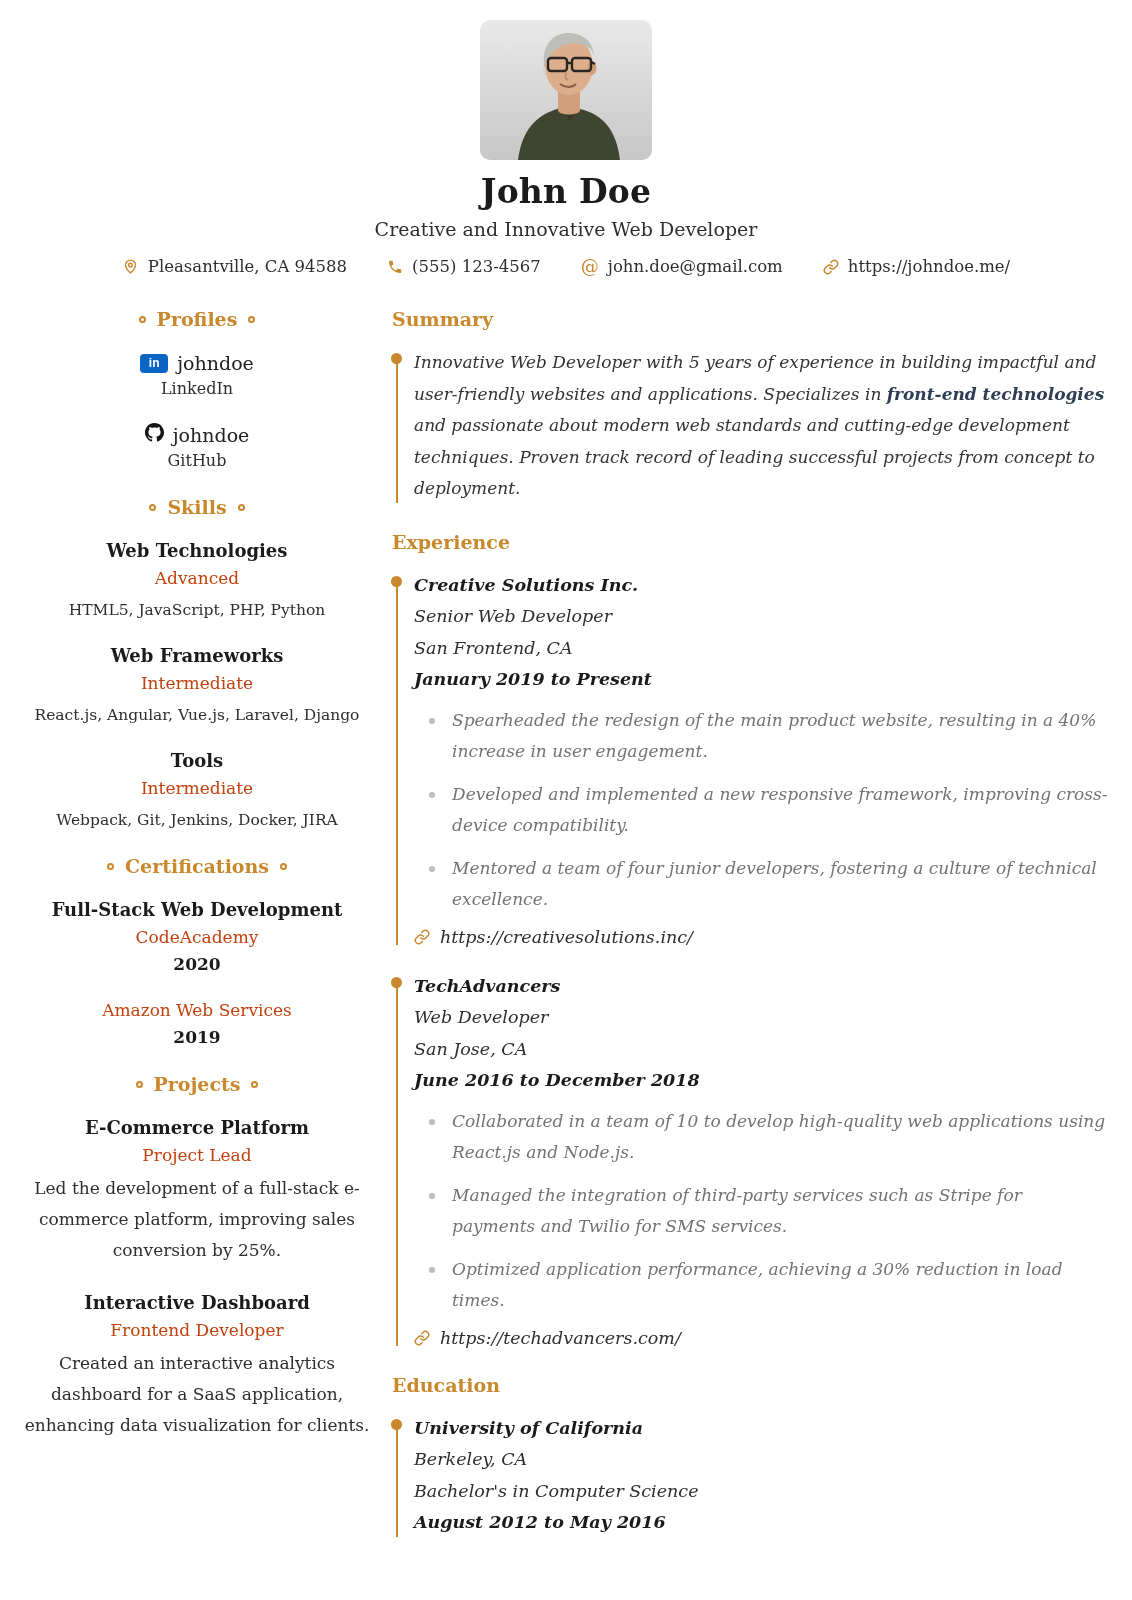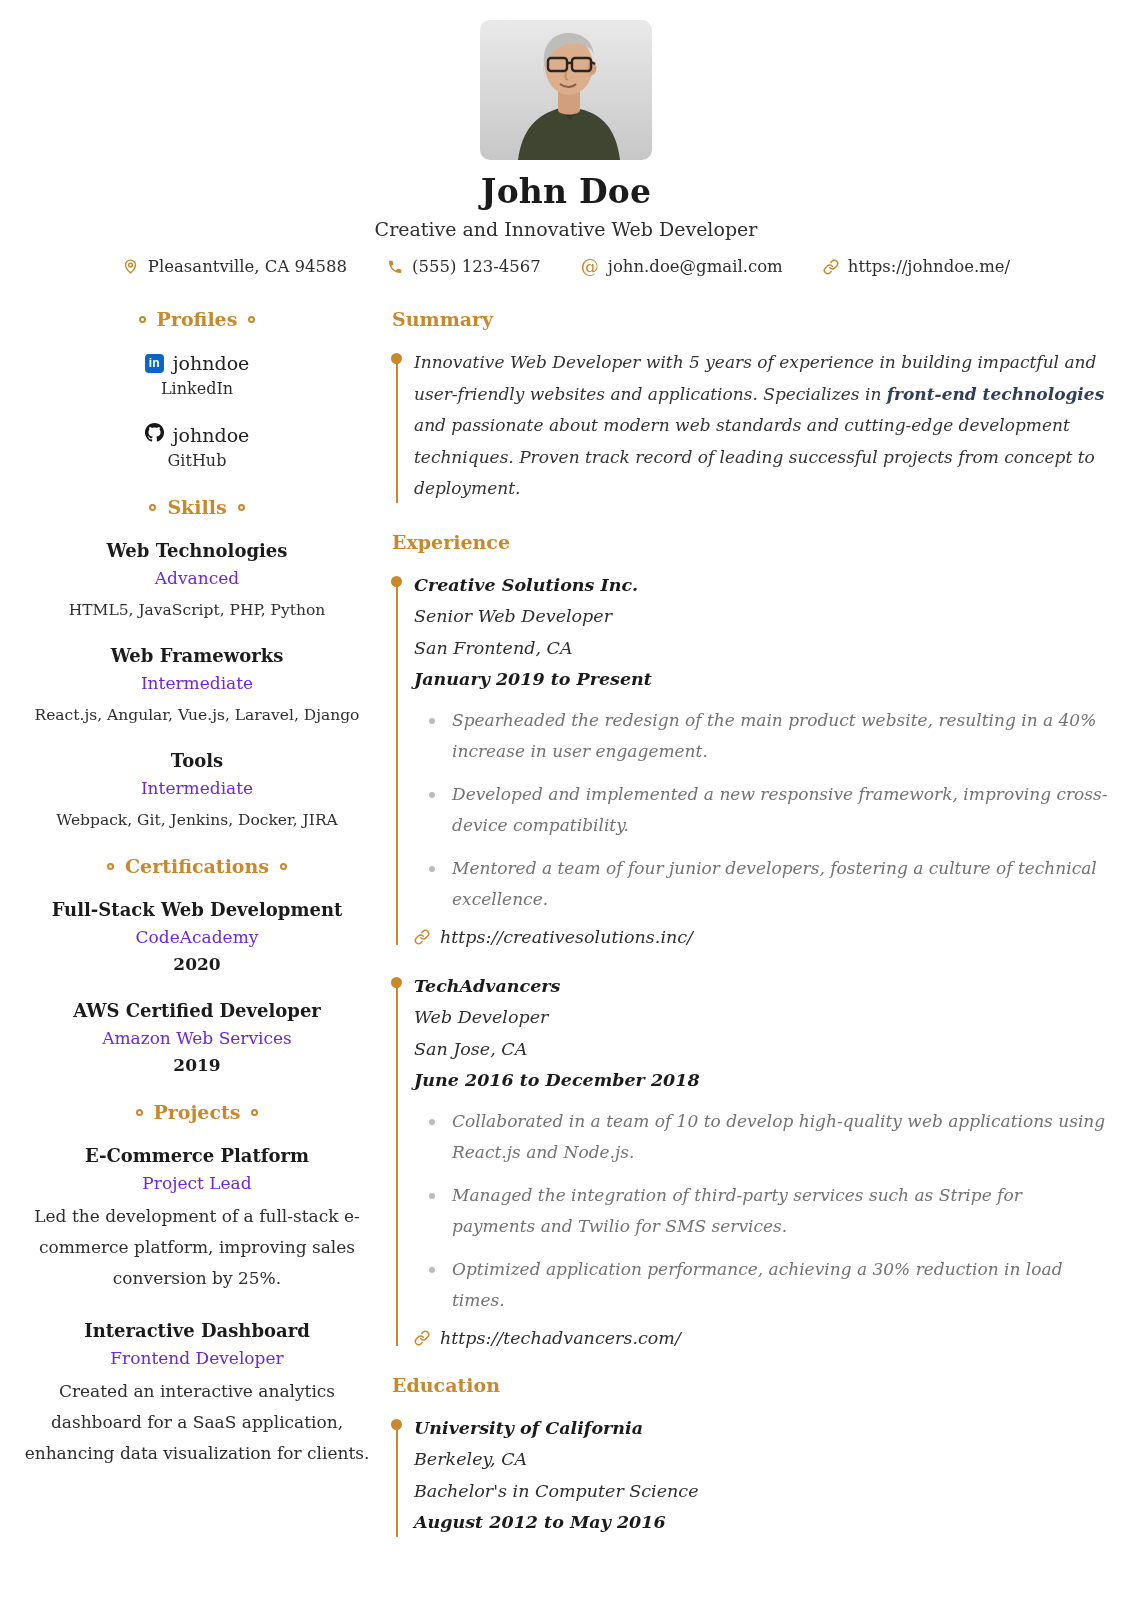--- a/index.html
+++ b/index.html
@@ -35,27 +35,27 @@
   }
   .side-section:first-child .side-title { margin-top: 8px; }
   .ring {
     width: 7px; height: 7px; border: 2px solid var(--accent); border-radius: 50%;
     display: inline-block; flex: 0 0 auto;
   }
   .profile-item { margin-bottom: 25px; }
   .profile-row { display: flex; justify-content: center; align-items: center; gap: 9px; font-size: 19px; color: #222; }
   .profile-network { font-size: 16px; margin-top: 5px; color: #2e2e2e; }
   .li-badge {
-    width: 19px; height: 19px; background: #0a66c2; border-radius: 4px; color: #fff;
+    width: 28px; height: 19px; background: #0a66c2; border-radius: 4px; color: #fff;
     font-family: "Liberation Sans", sans-serif; font-weight: bold; font-size: 12px;
     display: flex; align-items: center; justify-content: center; line-height: 1;
   }
   .skill-item, .cert-item, .proj-item { margin-bottom: 26px; }
   .skill-name, .cert-name, .proj-name { font-size: 18px; font-weight: bold; color: #1b1b1b; }
-  .skill-level, .cert-issuer, .proj-role { font-size: 17px; margin-top: 7px; color: #6d28d9; }
+  .skill-level, .cert-issuer, .proj-role { font-size: 17px; margin-top: 7px; color: #c2410c; }
   .skill-keywords { font-size: 15.5px; margin-top: 13px; color: #2e2e2e; }
   .cert-year { font-size: 17px; font-weight: bold; margin-top: 7px; color: #1b1b1b; }
   .proj-desc { font-size: 17px; line-height: 31px; margin-top: 8px; color: #2e2e2e; }
   
   .main-title { color: var(--accent); font-size: 19px; font-weight: bold; margin: 26px 0 17px 0; }
   .main-section:first-child .main-title { margin-top: 8px; }
   .timeline-item { position: relative; padding-left: 22px; margin-bottom: 24px; font-style: italic; }
   .tl-dot {
     position: absolute; left: -1px; top: 6px; width: 11px; height: 11px;
     border-radius: 50%; background: var(--accent);
@@ -204,21 +204,20 @@
           <span class="ring"></span>
           <span>Certifications</span>
           <span class="ring"></span>
         </h2>
         <div class="cert-item">
           <div class="cert-name">Full-Stack Web Development</div>
           <div class="cert-issuer">CodeAcademy</div>
           <div class="cert-year">2020</div>
         </div>
         <div class="cert-item">
-          <div class="cert-name">AWS Certified Developer</div>
           <div class="cert-issuer">Amazon Web Services</div>
           <div class="cert-year">2019</div>
         </div>
       </section>
 
       <section class="side-section">
         <h2 class="side-title">
           <span class="ring"></span>
           <span>Projects</span>
           <span class="ring"></span>

